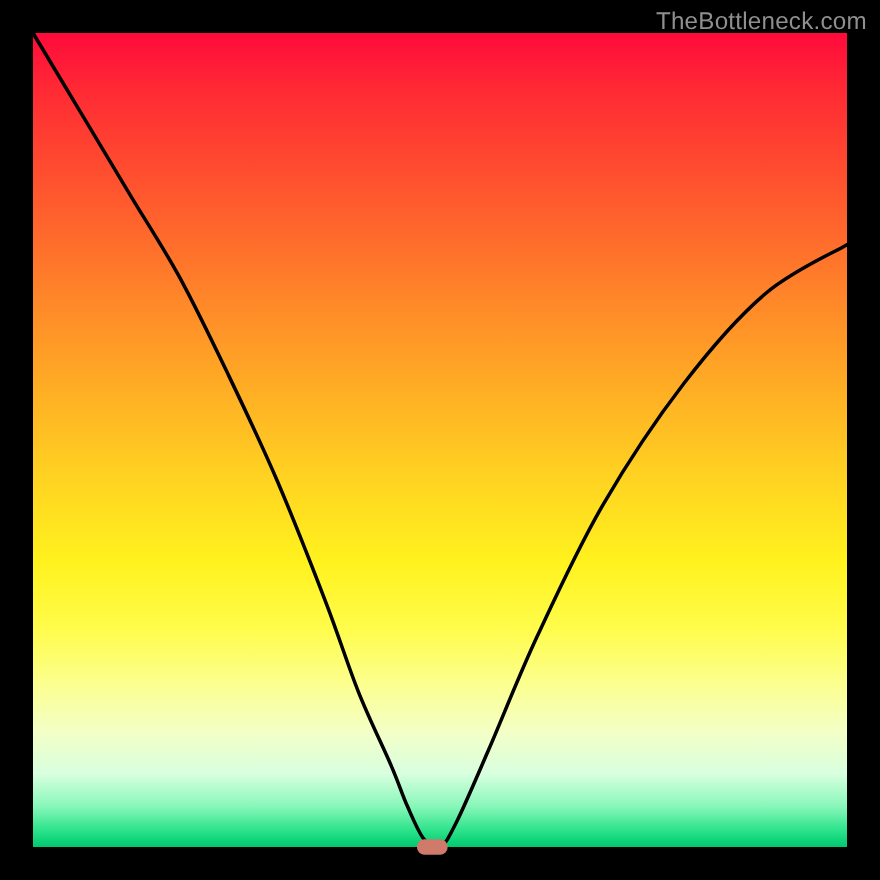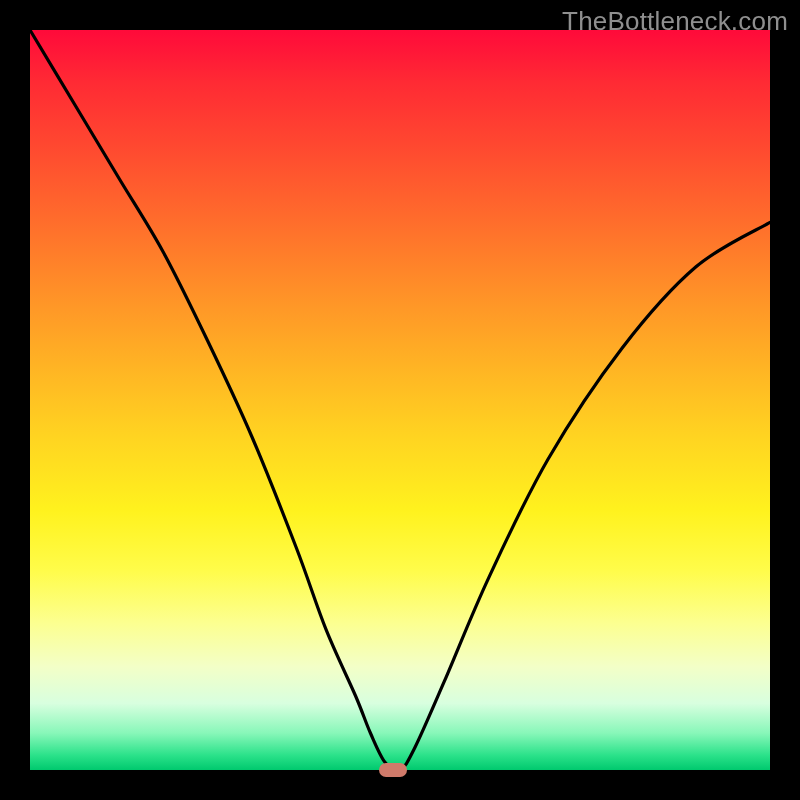--- a/index.html
+++ b/index.html
@@ -39,21 +39,21 @@
       #88f7b9 95%,
       #2be28a 98%,
       #00c96e 100%
     );
   }
   .watermark {
     position: absolute;
     top: 6px;
     right: 12px;
     color: #8f8f8f;
-    font-size: 26px;
+    font-size: 22px;
     font-weight: 500;
     letter-spacing: 0.2px;
     user-select: none;
   }
   .curve-svg {
     position: absolute;
     left: 0;
     top: 0;
     width: 740px;
     height: 740px;

